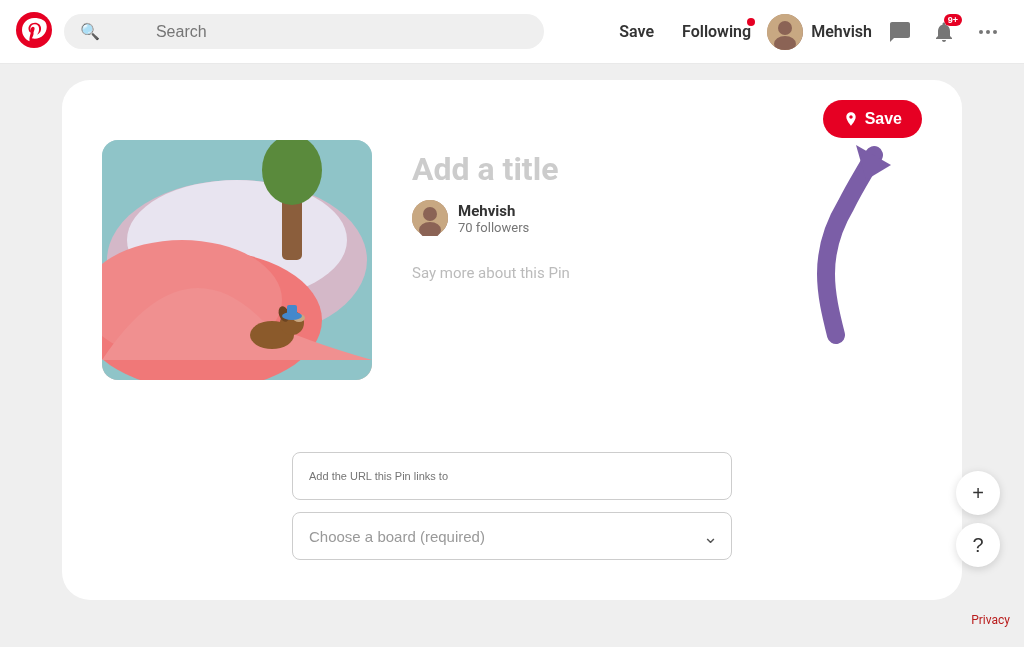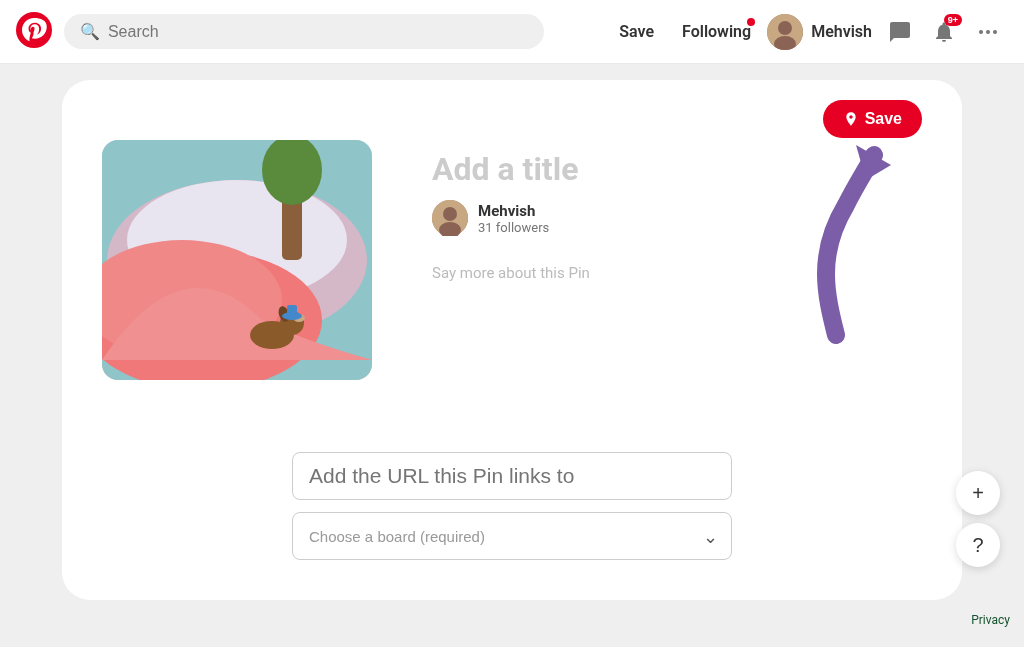--- a/index.html
+++ b/index.html
@@ -38,20 +38,21 @@
       padding: 8px 16px;
       gap: 8px;
     }
     .search-bar input {
       background: none;
       border: none;
       outline: none;
       font-size: 16px;
       color: #a21caf;
       width: 100%;
+      margin-left: 48px;
     }
     .nav-links {
       display: flex;
       align-items: center;
       gap: 4px;
       margin-left: auto;
     }
     .nav-link {
       padding: 8px 12px;
       font-size: 16px;
@@ -150,21 +151,21 @@
       cursor: pointer;
       display: flex;
       align-items: center;
       gap: 6px;
       z-index: 5;
     }
 
     
     .pin-body {
       display: flex;
-      gap: 60px;
+      gap: 40px;
       margin-top: 20px;
     }
     .pin-image {
       width: 270px;
       height: 240px;
       border-radius: 16px;
       background: linear-gradient(160deg, #b8d4d8 0%, #c8dce0 30%, #e8c8c0 60%, #f0a0a0 80%, #f8c0b0 100%);
       flex-shrink: 0;
       overflow: hidden;
       position: relative;
@@ -217,21 +218,21 @@
       flex-direction: column;
       gap: 12px;
       align-items: center;
     }
     .url-input, .board-select {
       width: 440px;
       height: 48px;
       border: 1.5px solid #cdcdcd;
       border-radius: 8px;
       padding: 0 16px;
-      font-size: 21px;
+      font-size: 11px;
       color: #999;
       outline: none;
       background: #fff;
       cursor: pointer;
     }
     .board-select-wrapper {
       position: relative;
       width: 440px;
     }
     .board-select-wrapper select {
@@ -278,21 +279,21 @@
       justify-content: center;
       cursor: pointer;
       font-size: 20px;
       color: #333;
     }
     .privacy-label {
       position: fixed;
       right: 14px;
       bottom: 20px;
       font-size: 12px;
-      color: #14532d;
+      color: #b91c1c;
       text-align: right;
     }
 
     
     .big-arrow {
       position: absolute;
       top: 55px;
       right: 46px;
       width: 160px;
       height: 220px;
@@ -411,21 +412,21 @@
         <div class="pin-author">
           <div class="author-avatar">
             <svg width="36" height="36" viewBox="0 0 36 36">
               <circle cx="18" cy="18" r="18" fill="#c8a882"></circle>
               <circle cx="18" cy="14" r="7" fill="#8b6355"></circle>
               <ellipse cx="18" cy="30" rx="11" ry="8" fill="#8b6355"></ellipse>
             </svg>
           </div>
           <div class="author-info">
             <div class="author-name">Mehvish</div>
-            <div class="author-followers">31 followers</div>
+            <div class="author-followers">70 followers</div>
           </div>
         </div>
 
         <p class="pin-description">Say more about this Pin</p>
       </div>
     </div>
 
     <div class="pin-inputs">
       <input type="text" class="url-input" placeholder="Add the URL this Pin links to" style="">
       <div class="board-select-wrapper">

